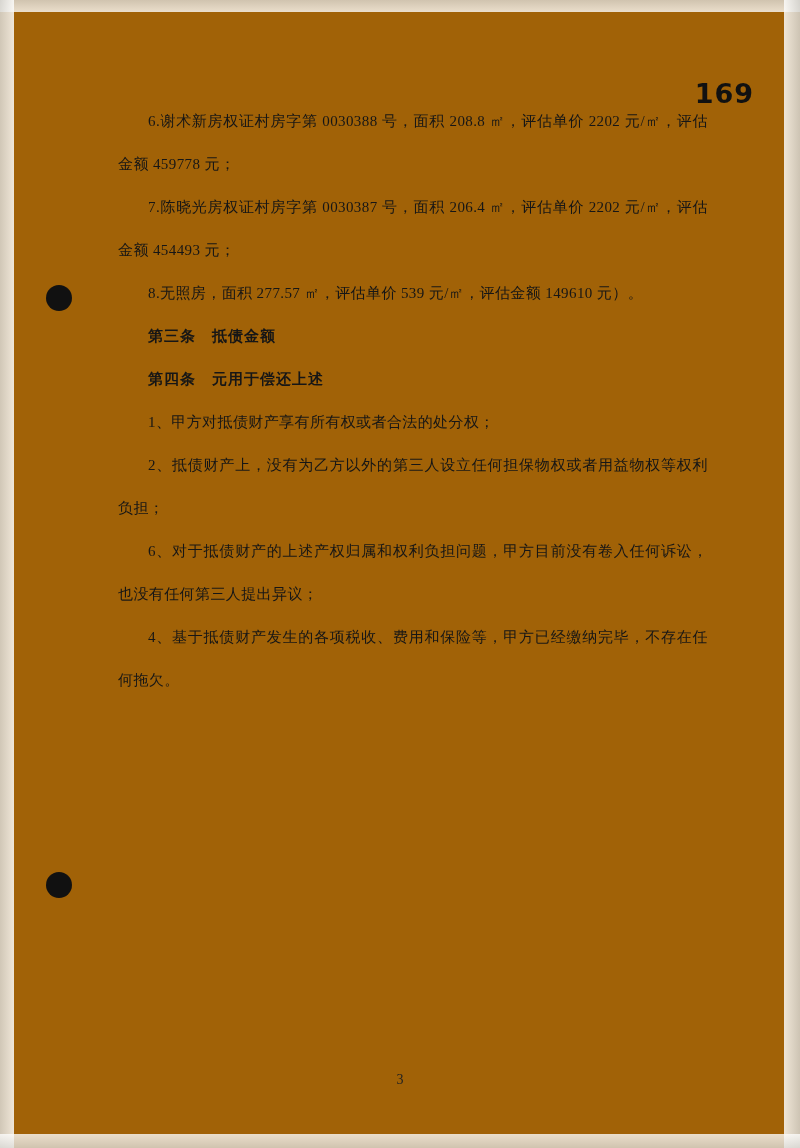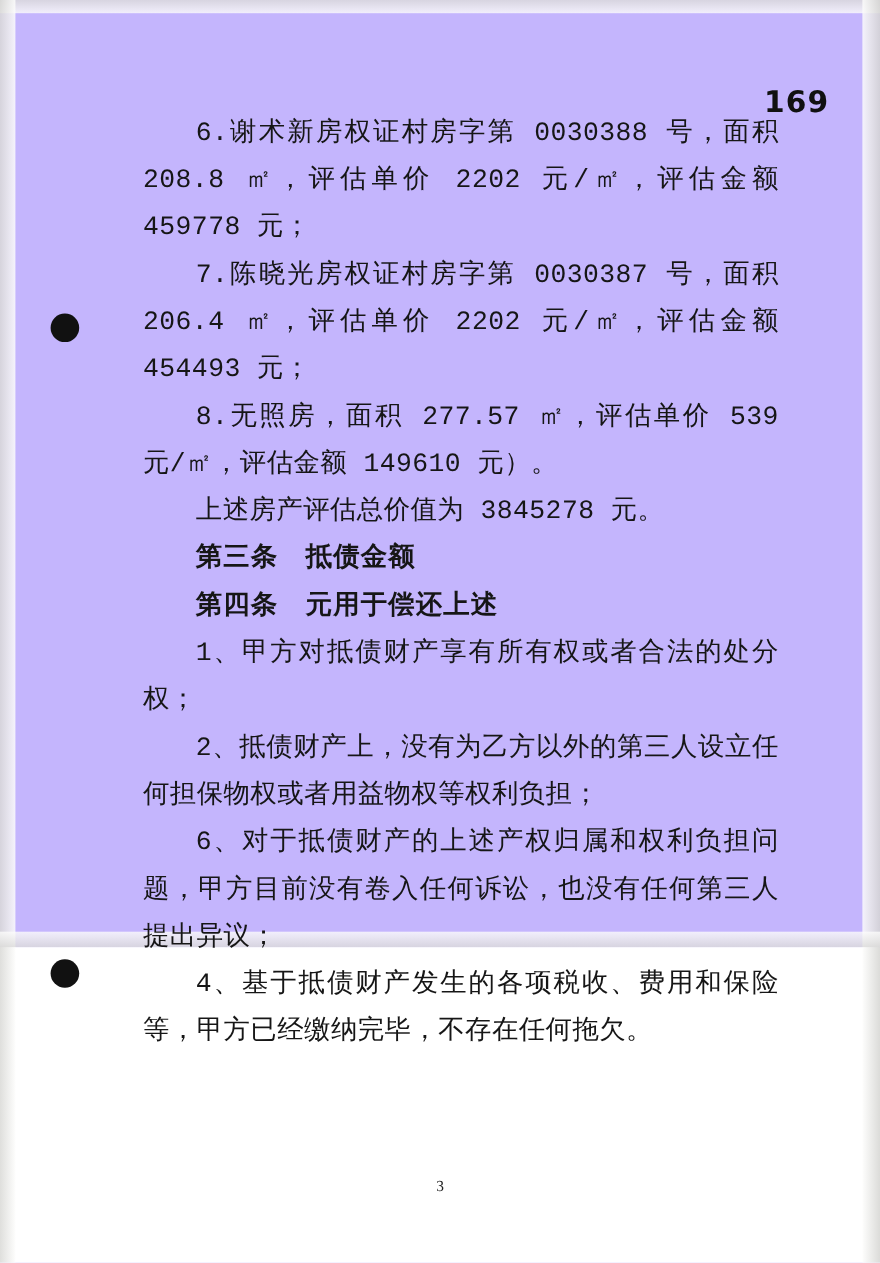--- a/index.html
+++ b/index.html
@@ -10,22 +10,22 @@
     width: 800px;
     height: 1148px;
     background: #ffffff;
     font-family: "Liberation Serif", serif;
     color: #1a1a1a;
     overflow: hidden;
   }
   .page {
     position: relative;
     width: 800px;
-    height: 861px;
-    background: #c4b5fd;
+    height: 1148px;
+    background: #a16207;
     box-sizing: border-box;
   }
   
   .scan-edge-left {
     position: absolute;
     left: 0; top: 0;
     width: 14px; height: 1148px;
     background: linear-gradient(to right, #d9d9d6, #fdfdfc);
     opacity: .85;
   }
@@ -74,28 +74,27 @@
   .punch-2 { top: 872px; }
 
   .body-text {
     position: absolute;
     left: 118px;
     top: 100px;
     width: 590px;
   }
 
   p.para {
-    margin: 0 0 0 12px;
-    font-size: 24px;
+    margin: 0 0 0 0;
+    font-size: 15px;
     line-height: 43px;
     text-align: justify;
     text-justify: inter-ideograph;
     letter-spacing: 0.4px;
     color: #161616;
-    font-family: Liberation Mono, monospace;
   }
   p.indent {
     text-indent: 2em;
   }
   p.heading {
     font-weight: bold;
     text-indent: 2em;
     letter-spacing: 1px;
   }
   .sp-wide { letter-spacing: 2px; }
@@ -123,21 +122,20 @@
 
   <div class="page-number">169</div>
 
   <div class="punch-mark punch-1"></div>
   <div class="punch-mark punch-2"></div>
 
   <div class="body-text">
     <p class="para indent">6.谢术新房权证村房字第 0030388 号，面积 208.8 ㎡，评估单价 2202 元/㎡，评估金额 459778 元；</p>
     <p class="para indent">7.陈晓光房权证村房字第 0030387 号，面积 206.4 ㎡，评估单价 2202 元/㎡，评估金额 454493 元；</p>
     <p class="para indent">8.无照房，面积 277.57 ㎡，评估单价 539 元/㎡，评估金额 149610 元）。</p>
-    <p class="para indent">上述房产评估总价值为 3845278 元。</p>
     <p class="para heading sp-wide">第三条　抵债金额</p>
     <p class="para heading sp-wide">第四条　元用于偿还上述</p>
     <p class="para indent">1、甲方对抵债财产享有所有权或者合法的处分权；</p>
     <p class="para indent">2、抵债财产上，没有为乙方以外的第三人设立任何担保物权或者用益物权等权利负担；</p>
     <p class="para indent">6、对于抵债财产的上述产权归属和权利负担问题，甲方目前没有卷入任何诉讼，也没有任何第三人提出异议；</p>
     <p class="para indent">4、基于抵债财产发生的各项税收、费用和保险等，甲方已经缴纳完毕，不存在任何拖欠。</p>
   </div>
 
   <div class="footer-number">3</div>
 

